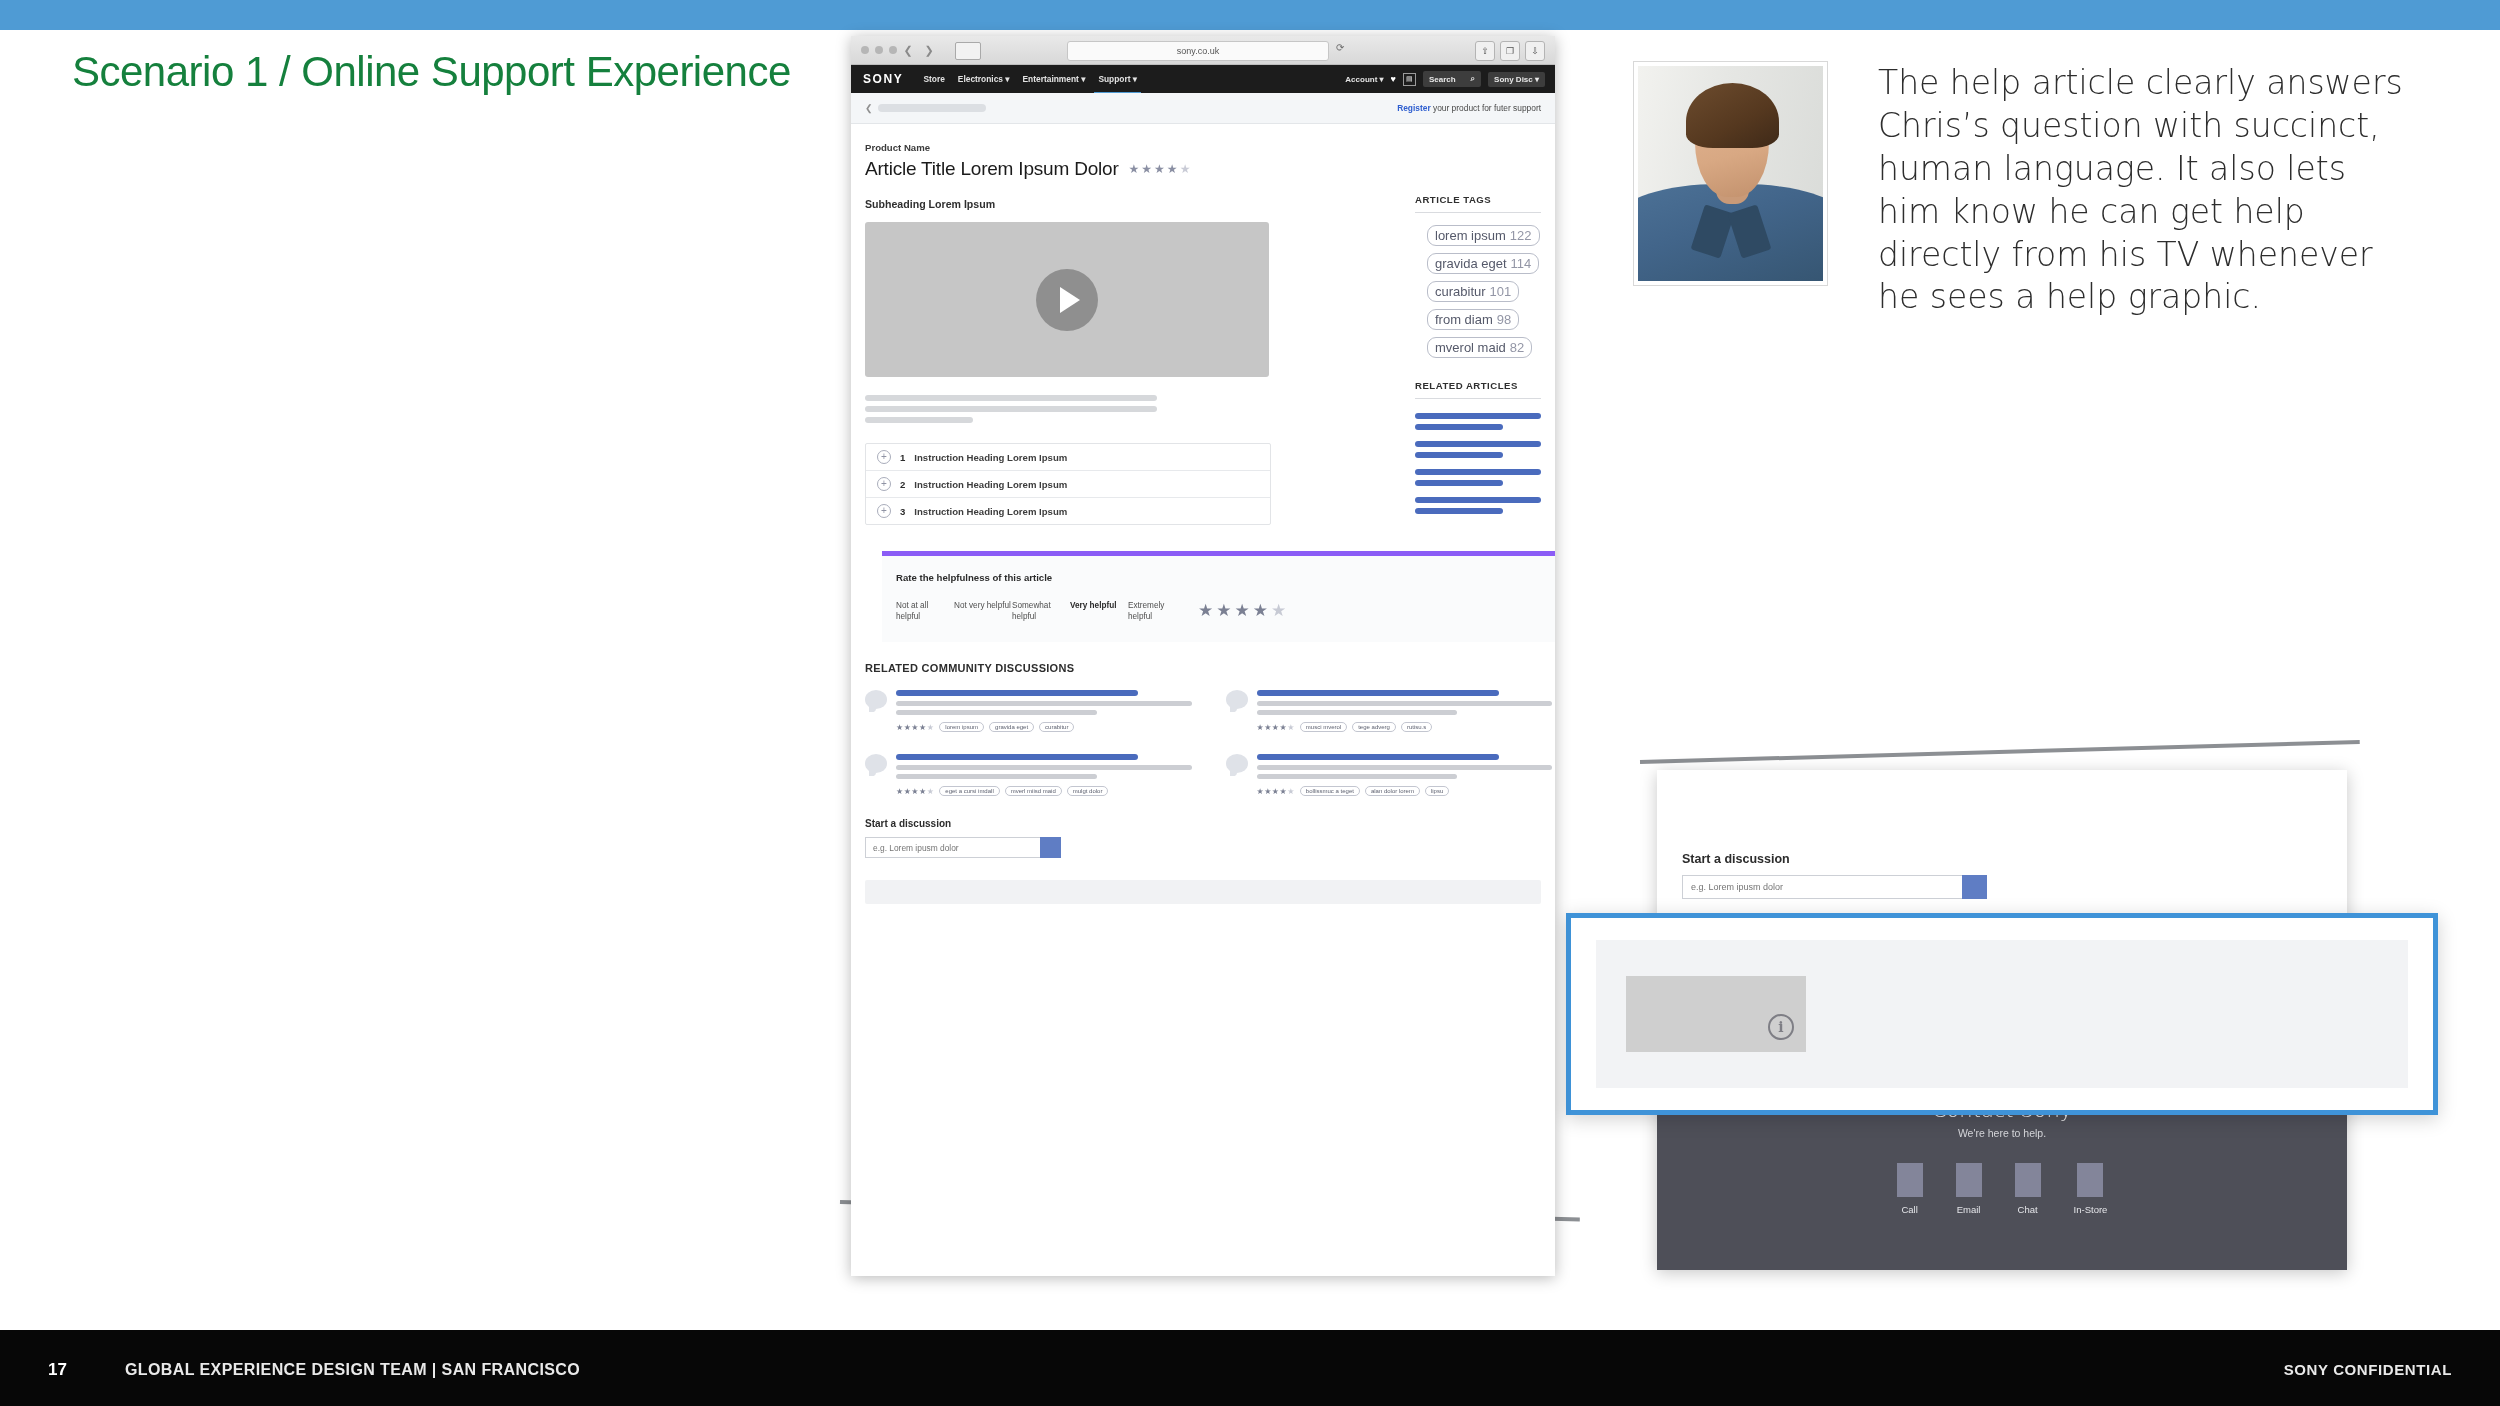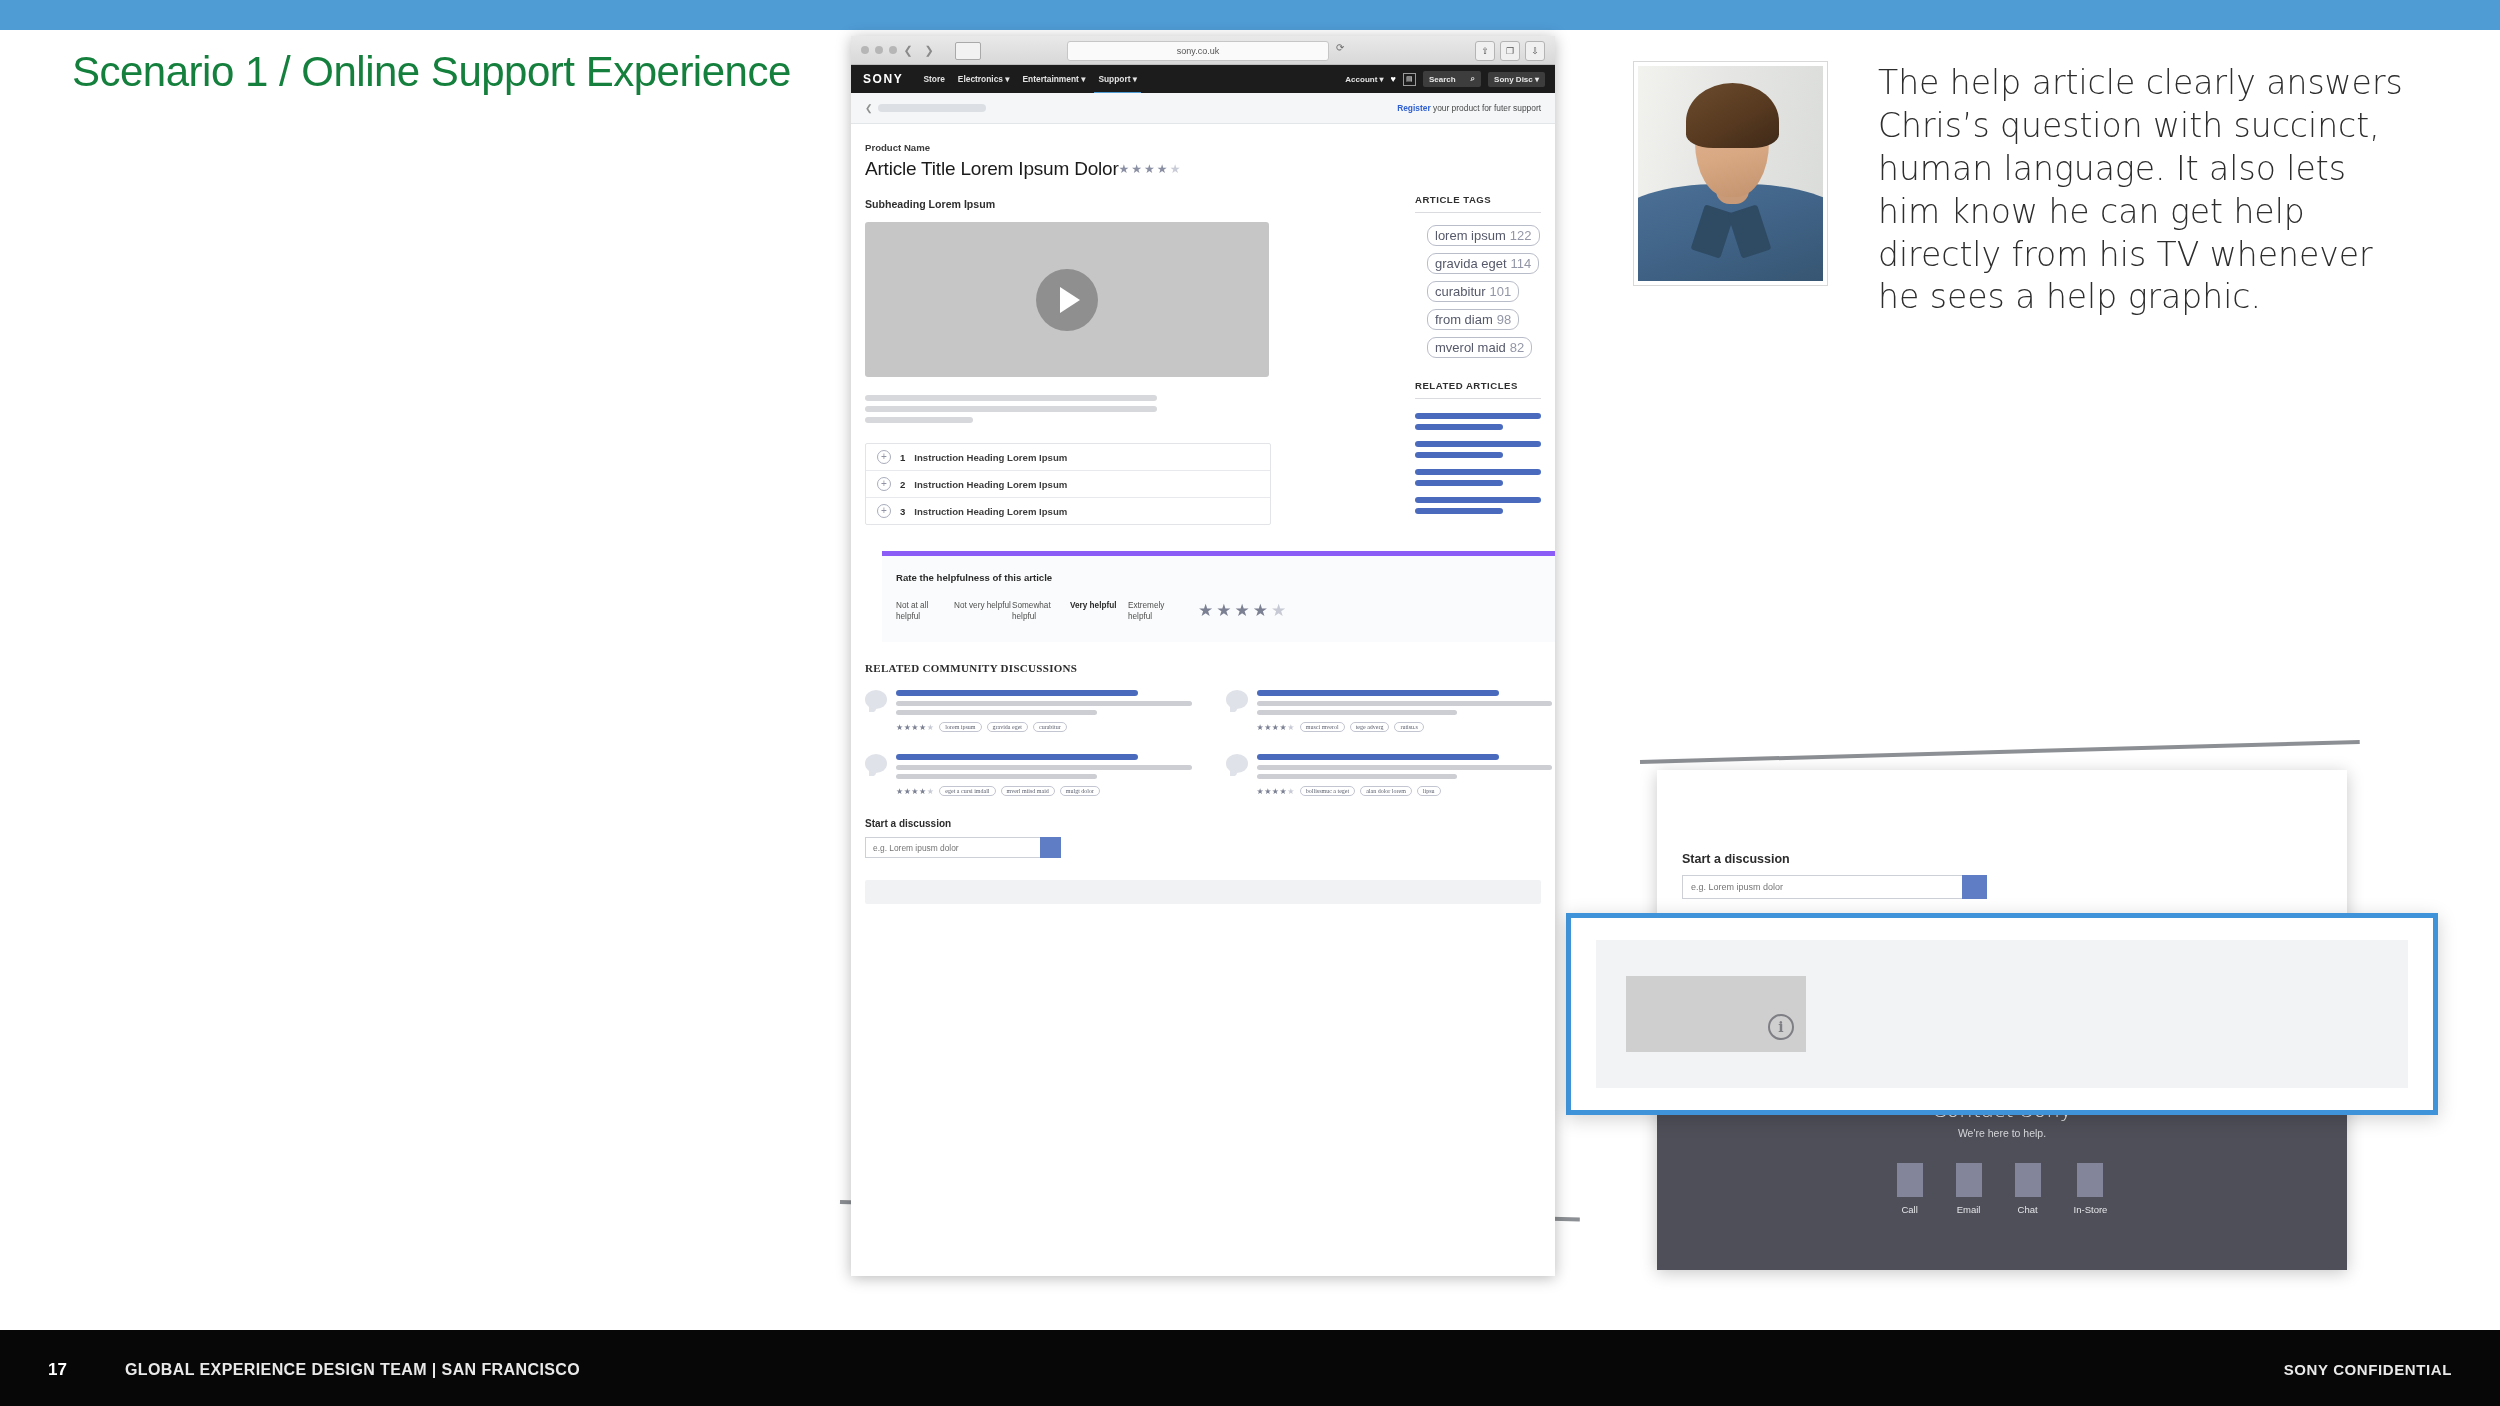--- a/index.html
+++ b/index.html
@@ -93,21 +93,21 @@
 
   .subbar{height:30px;background:#f4f6f8;border-bottom:1px solid #e3e6e9;position:relative;display:flex;align-items:center;padding:0 14px;}
   .crumb{display:flex;align-items:center;gap:5px;}
   .crumb .chev{color:#8f8f8f;font-size:9px;}
   .crumb .ghost{width:108px;height:8px;border-radius:4px;background:#dcdfe3;}
   .regtext{position:absolute;right:14px;font-size:8.4px;color:#4a4a4a;}
   .regtext b{color:#2f5fd0;}
 
   .page{padding:18px 14px 0 14px;position:relative;}
   .kicker{font-size:9.6px;font-weight:bold;color:#3b3b3b;}
-  .arttitle{font-size:19px;font-weight:400;color:#1b1b1b;margin-top:5px;display:flex;align-items:center;letter-spacing:-.2px;}
+  .arttitle{font-size:19px;font-weight:400;color:#1b1b1b;margin-top:5px;display:flex;align-items:center;gap:10px;letter-spacing:-.2px;}
   .stars{display:flex;gap:1px;font-size:12px;color:#8a8fa3;letter-spacing:1px;}
   .stars .off{color:#c9cbd6;}
   .subhead{font-size:10.6px;font-weight:bold;color:#2f2f2f;margin-top:18px;}
 
   .video{
     margin-top:12px;width:404px;height:155px;background:#c6c6c6;border-radius:3px;
     display:flex;align-items:center;justify-content:center;position:relative;
   }
   .playbtn{width:62px;height:62px;border-radius:50%;background:#8f8f8f;display:flex;align-items:center;justify-content:center;}
   .playbtn:after{content:"";border-left:20px solid #fff;border-top:13px solid transparent;border-bottom:13px solid transparent;margin-left:6px;}
@@ -135,21 +135,21 @@
   
   .rateband{margin-top:26px;border-top:5px solid #8b5cf6;background:#fafbfc;padding:16px 30px 20px 14px;margin-left:31px;}
   .rateband h4{margin:0;font-size:9.6px;font-weight:bold;color:#2c2c2c;}
   .scale{margin-top:17px;display:flex;align-items:flex-start;gap:0;}
   .scale .opt{width:58px;font-size:8.2px;color:#4f4f4f;line-height:1.35;}
   .scale .opt.sel{font-weight:bold;color:#2a2a2a;}
   .bigstars{margin-left:12px;display:flex;gap:3px;font-size:17px;color:#7b8093;}
   .bigstars .off{color:#c7cad4;}
 
   
-  .community{padding:20px 3px 0 14px;font-family:Liberation Serif, serif;}
+  .community{padding:20px 3px 0 14px;}
   .community h3{margin:0;font-size:11px;font-weight:bold;color:#2d2d2d;letter-spacing:.3px;}
   .disc-grid{margin-top:16px;display:grid;grid-template-columns:1fr 1fr;gap:22px 34px;}
   .disc{display:flex;gap:9px;}
   .bubble{width:22px;height:19px;border-radius:50%;background:#dfe2e8;position:relative;flex:none;}
   .bubble:after{content:"";position:absolute;left:4px;bottom:-3px;width:7px;height:6px;background:#dfe2e8;border-radius:0 0 60% 0;}
   .disc-body{flex:1;}
   .disc-body .t1{height:6px;border-radius:3px;background:#4a6bbd;width:82%;}
   .disc-body .t2{height:5px;border-radius:3px;background:#ccced3;width:100%;margin-top:5px;}
   .disc-body .t3{height:5px;border-radius:3px;background:#ccced3;width:68%;margin-top:4px;}
   .disc-meta{display:flex;align-items:center;gap:5px;margin-top:7px;}

